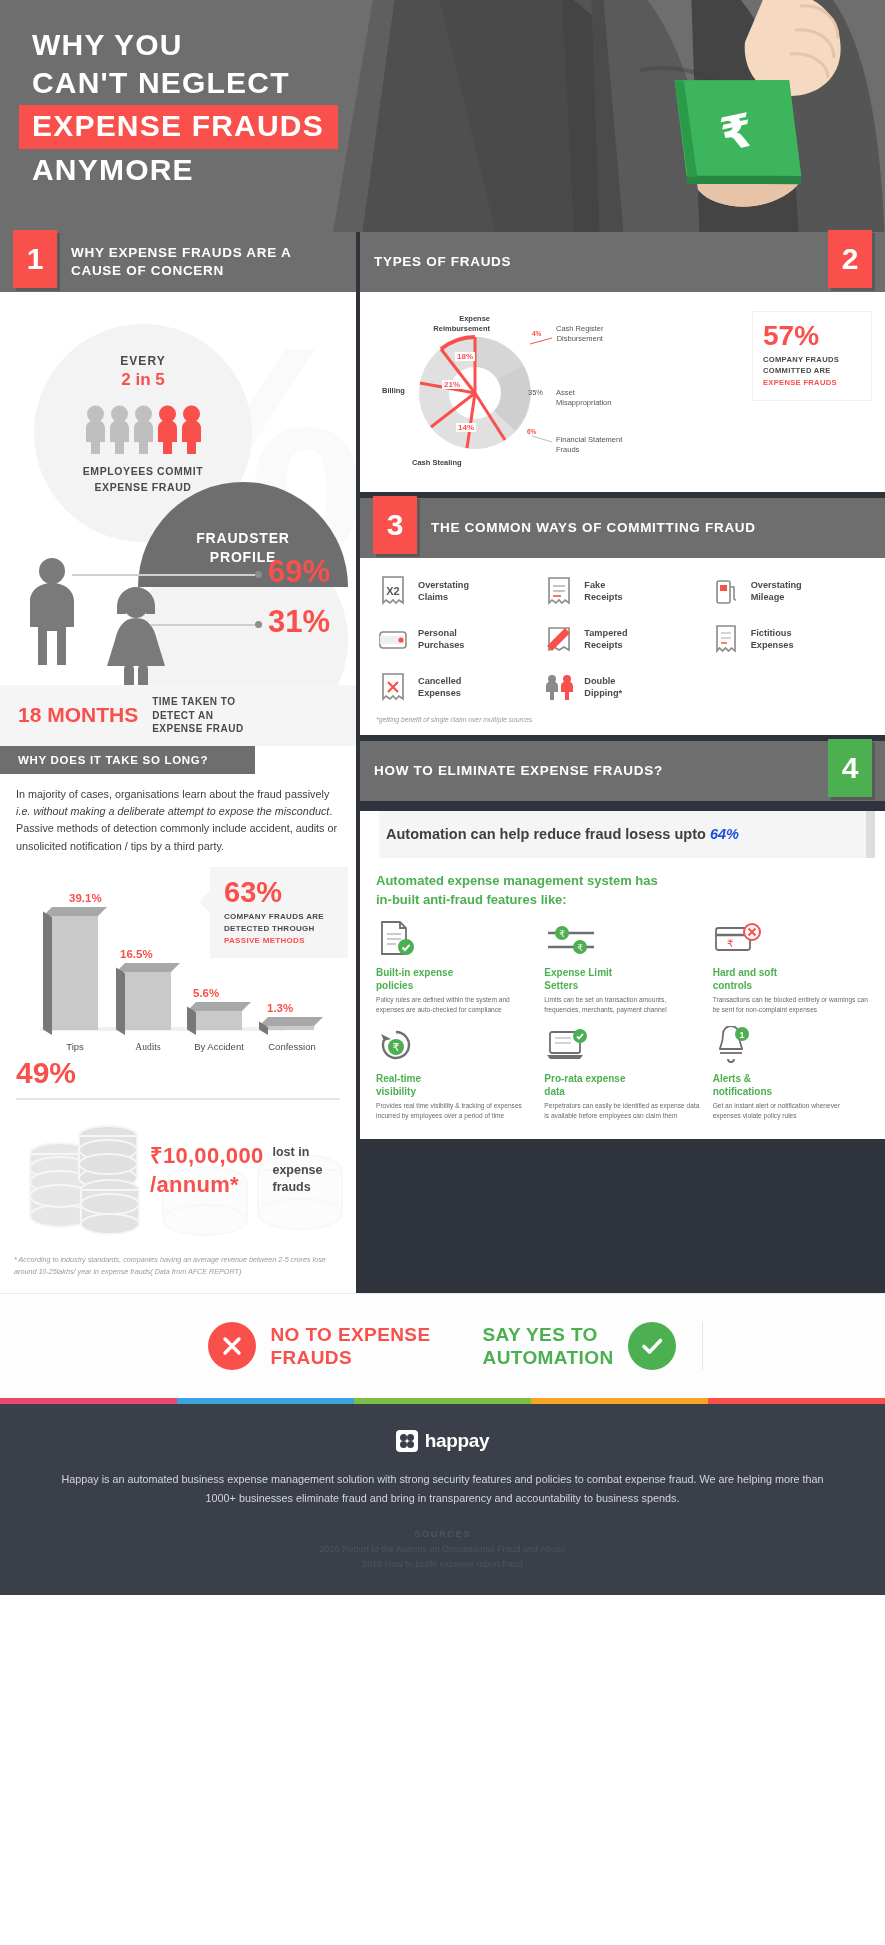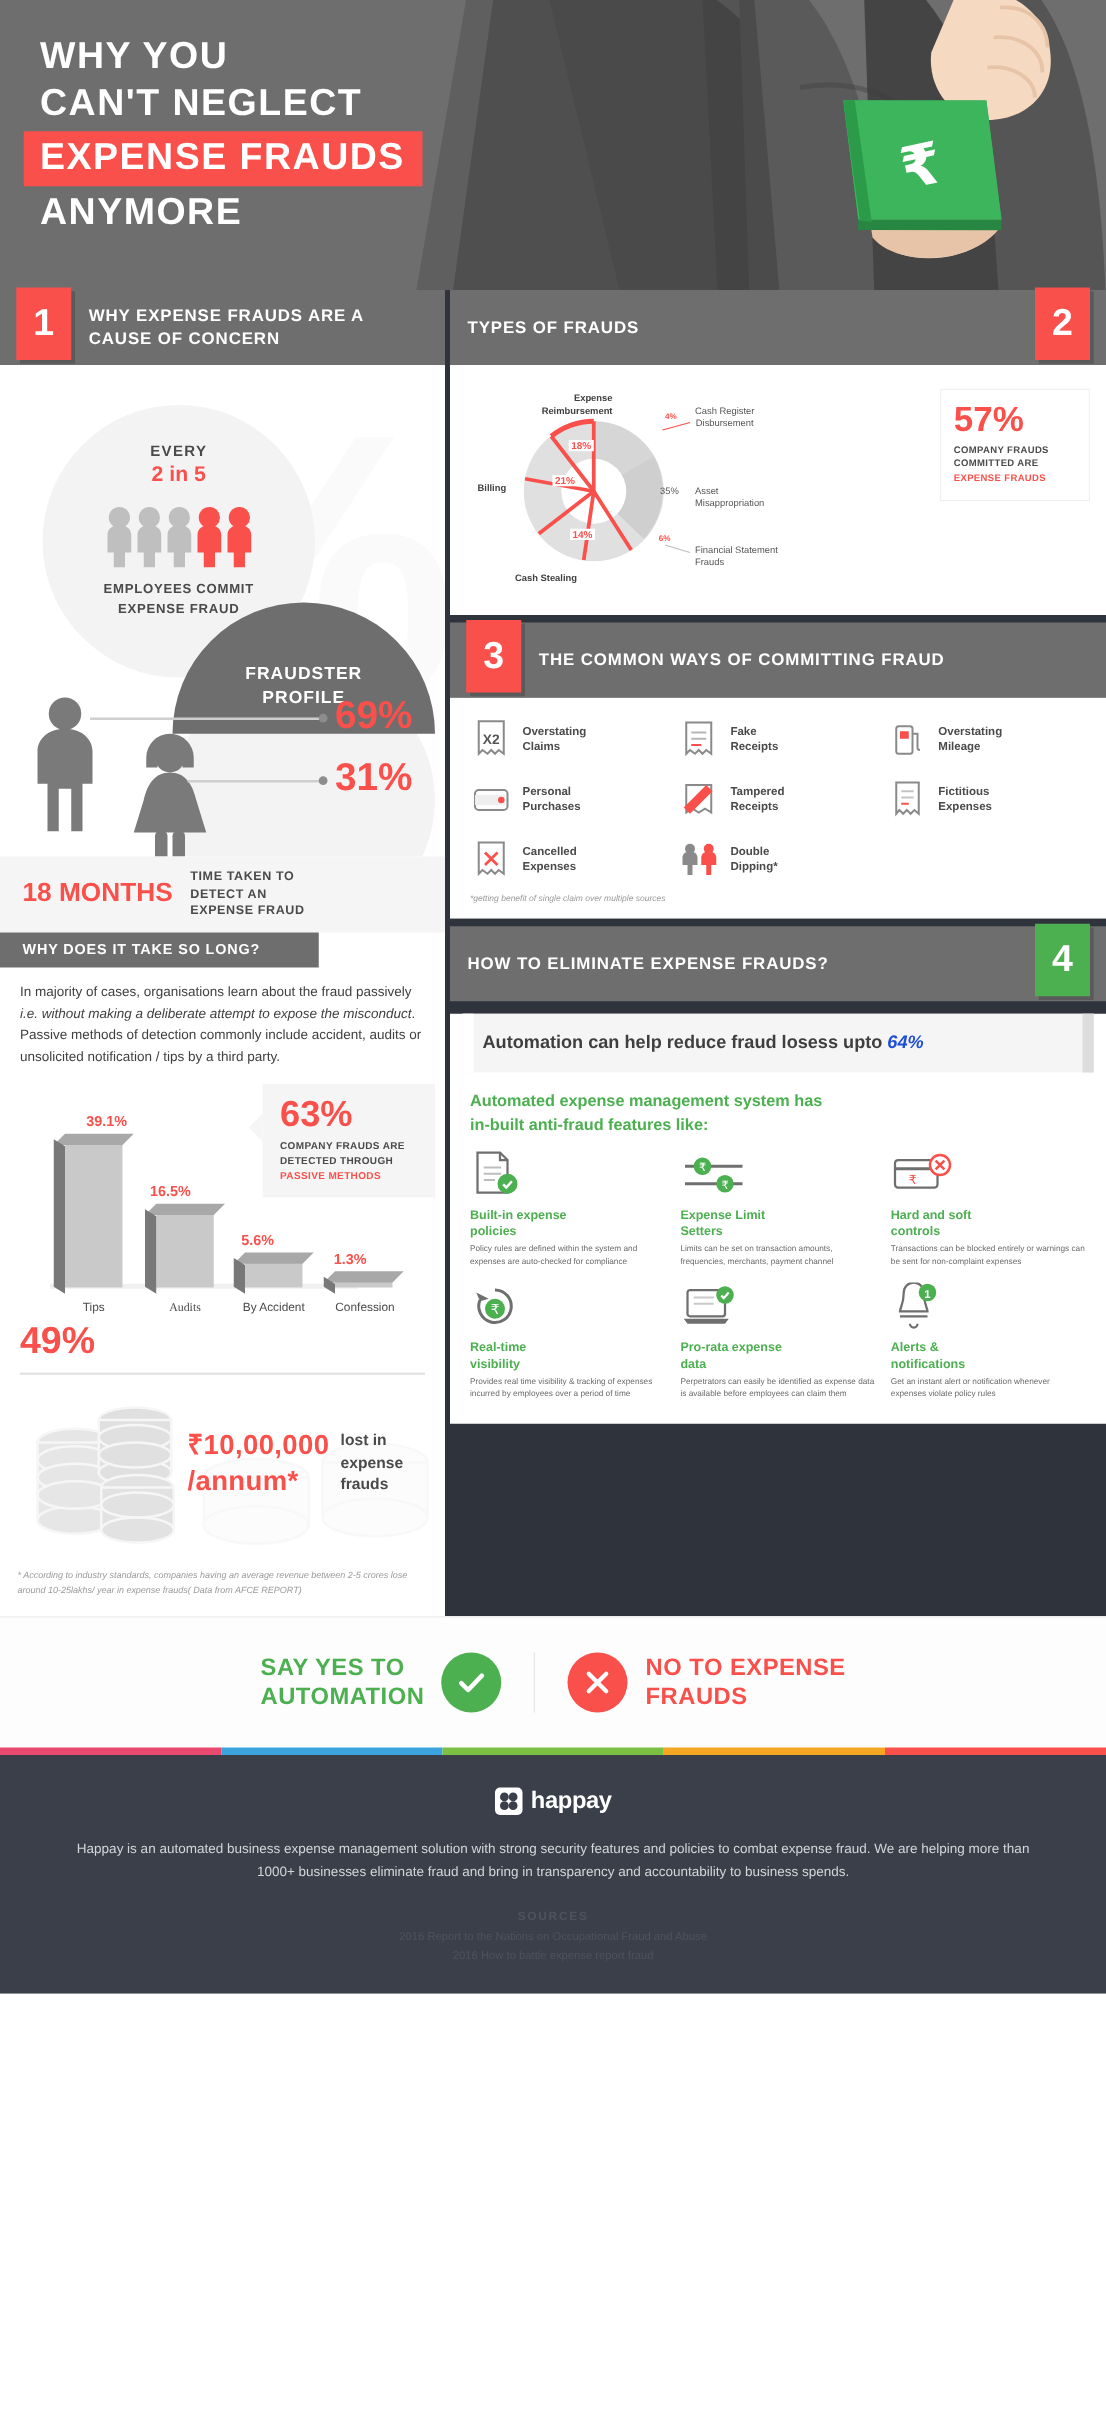--- a/index.html
+++ b/index.html
@@ -836,40 +836,40 @@
               <div class="feat-desc">Get an instant alert or notification whenever expenses violate policy rules</div>
             </div>
 
           </div>
         </div>
       </div>
     </div>
   </div>
 
   <div class="yesno">
-    <div class="yesno-half left">
-      <div class="yesno-txt green">
-        <div>SAY YES TO</div>
-        <div>AUTOMATION</div>
-      </div>
-      <div class="circ green">
-        <svg width="26" height="26" viewBox="0 0 26 26">
-            <path d="M5 13.5l5.5 5.5L21.5 7.5" stroke="#fff" stroke-width="3.6" fill="none" stroke-linecap="round" stroke-linejoin="round"></path>
-          </svg>
-      </div>
-    </div>
     <div class="yesno-half">
       <div class="circ red">
         <svg width="24" height="24" viewBox="0 0 24 24">
             <path d="M5 5l14 14M19 5L5 19" stroke="#fff" stroke-width="3.4" stroke-linecap="round"></path>
           </svg>
       </div>
       <div class="yesno-txt red">
         <div>NO TO EXPENSE</div>
         <div>FRAUDS</div>
+      </div>
+    </div>
+    <div class="yesno-half left">
+      <div class="yesno-txt green">
+        <div>SAY YES TO</div>
+        <div>AUTOMATION</div>
+      </div>
+      <div class="circ green">
+        <svg width="26" height="26" viewBox="0 0 26 26">
+            <path d="M5 13.5l5.5 5.5L21.5 7.5" stroke="#fff" stroke-width="3.6" fill="none" stroke-linecap="round" stroke-linejoin="round"></path>
+          </svg>
       </div>
     </div>
   </div>
 
   <div class="rainbow">
     <div style="background:#e9486f"></div>
     <div style="background:#3ba3dd"></div>
     <div style="background:#7bc043"></div>
     <div style="background:#f5a623"></div>
     <div style="background:#f9504b"></div>

